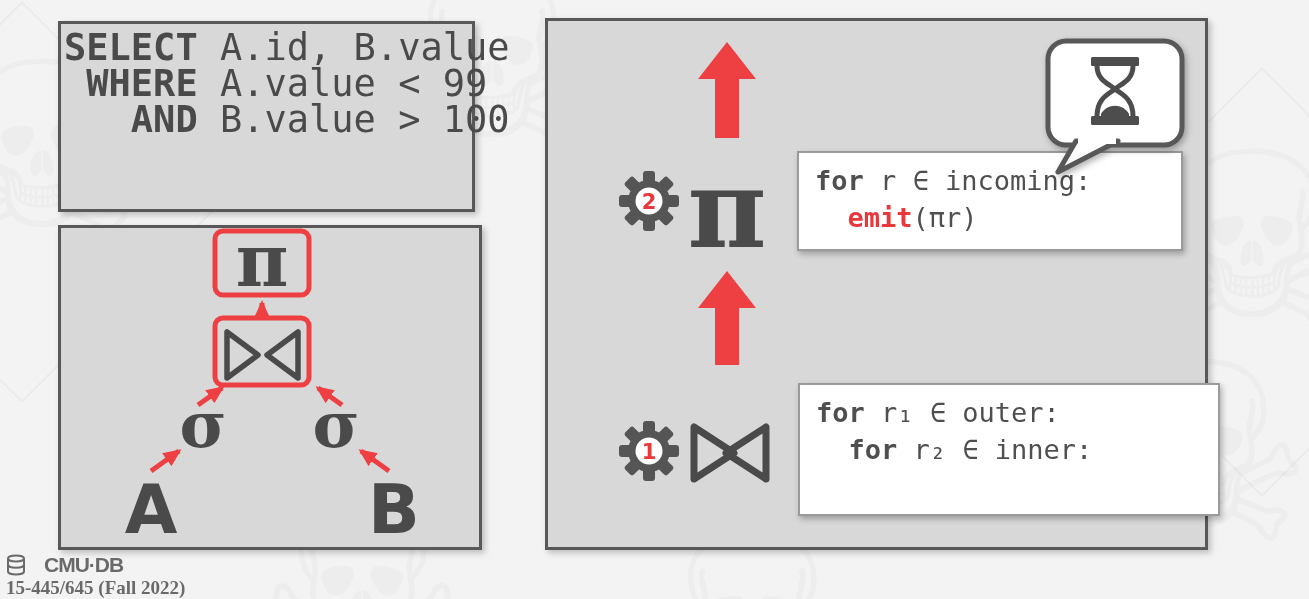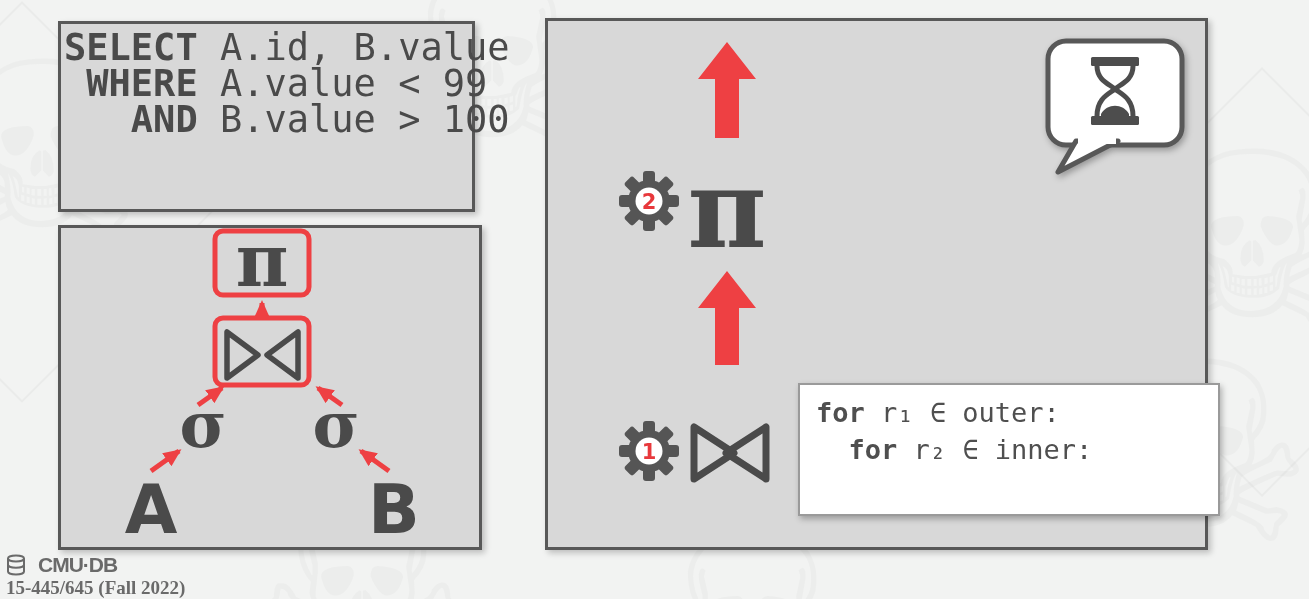--- a/index.html
+++ b/index.html
@@ -20,21 +20,21 @@
   .cl .kw{font-weight:bold;}
   .cl .red{font-weight:bold;color:#e8383c;}
   
   .codebox{position:absolute;background:#ffffff;border:2px solid #9a9a9a;
            box-shadow:2px 3px 6px rgba(0,0,0,0.28);
            font-family:"DejaVu Sans Mono",monospace;color:#4f4f4f;
            font-size:27px;line-height:37px;padding:9px 0 0 16px;box-sizing:border-box;}
   .panel-svg{position:absolute;left:0;top:0;}
   .bubble-svg{position:absolute;filter:drop-shadow(2px 3px 3px rgba(0,0,0,0.30));}
   
-  .footer-logo{position:absolute;left:6px;top:553px;display:flex;align-items:center;gap:12px;z-index:2;text-align:right;}
+  .footer-logo{position:absolute;left:6px;top:553px;display:flex;align-items:center;gap:18px;z-index:2;text-align:right;}
   .footer-logo .logo-text{font-family:"Liberation Sans",sans-serif;font-weight:bold;
         font-size:21px;color:#6a6a6a;letter-spacing:-1px;}
   .footer-course{position:absolute;left:6px;top:577px;font-family:"Liberation Serif",serif;
         font-weight:bold;font-size:19px;color:#6a6a6a;z-index:2;}
 </style>
 </head>
 <body>
 
 <div class="stage">
 
@@ -124,20 +124,26 @@
         <circle cx="31" cy="31" r="13.5" fill="#ffffff"></circle>
         <text x="31" y="39" text-anchor="middle" font-family="DejaVu Sans, sans-serif" font-weight="bold" font-size="21" fill="#e8383c">1</text>
       </g>
 
       <g stroke="#4a4a4a" stroke-width="7" fill="none" stroke-linejoin="round">
         <polygon points="146,406 146,458 186,432"></polygon>
         <polygon points="218,406 218,458 178,432"></polygon>
       </g>
     </svg>
 
+    <div class="codebox" style="left:249px;top:130px;width:386px;height:100px">
+      <div>
+          <div class="cl"><span class="kw">for</span><span> r ∈ incoming:</span></div>
+          <div class="cl"><span>  </span><span class="red">emit</span><span>(πr)</span></div>
+        </div>
+    </div>
 
     <div class="codebox" style="left:250px;top:362px;width:422px;height:133px">
       <div>
           <div class="cl"><span class="kw">for</span><span> r₁ ∈ outer:</span></div>
           <div class="cl"><span>  </span><span class="kw">for</span><span> r₂ ∈ inner:</span></div>
         </div>
     </div>
 
     <svg class="bubble-svg" style="left:492px;top:12px" width="152" height="142" viewBox="0 0 152 142">
       <rect x="8" y="8" width="134" height="104" rx="18" fill="#ffffff" stroke="#585858" stroke-width="5"></rect>

